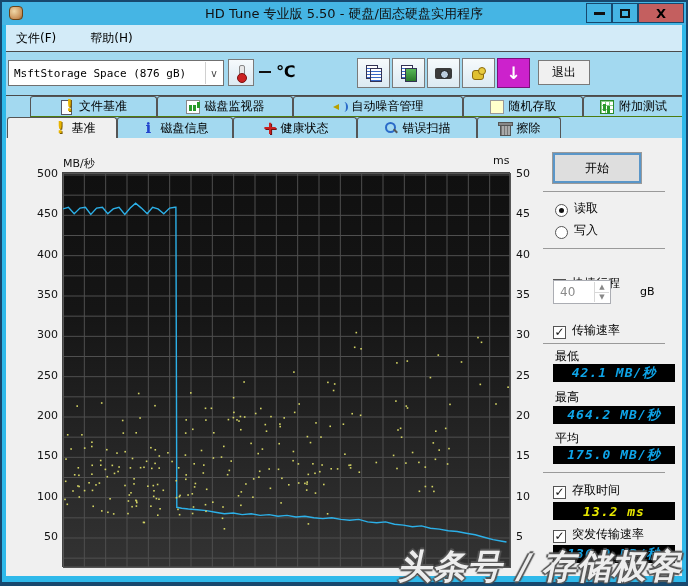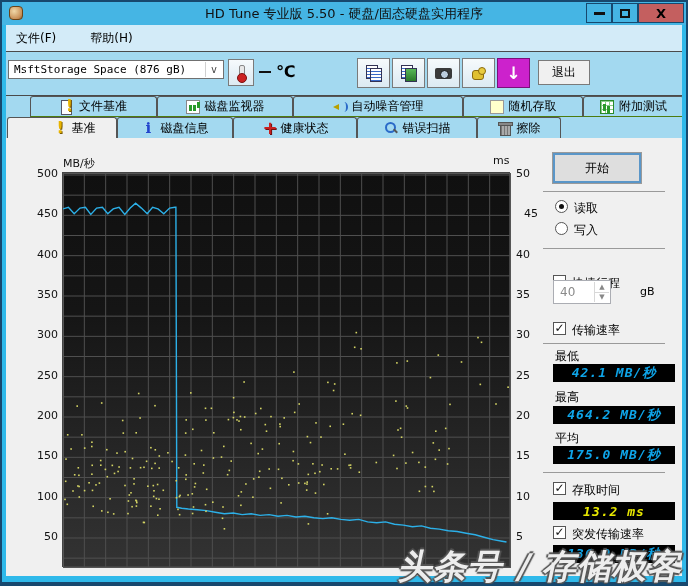--- a/index.html
+++ b/index.html
@@ -18,21 +18,21 @@
     display:flex;align-items:center;justify-content:center;cursor:default;}
   #btn-min{left:584px;width:26px;} #btn-max{left:610px;width:26px;}
   #btn-close{left:636px;width:46px;background:#c45f5f;font-weight:bold;font-size:13px;}
   .glyph-min{width:11px;height:3px;background:#111;}
   .glyph-max{width:10px;height:9px;border:2px solid #111;}
   
   .menubar{position:absolute;left:0;top:23px;width:684px;height:27px;background:#d3ebf8;
     border-bottom:1px solid #4a4a4a;display:flex;align-items:center;gap:26px;padding-left:10px;}
   .menu-item{padding:2px 4px;}
   
-  .combo{position:absolute;left:6px;top:58px;width:216px;height:19px;background:#fff;
+  .combo{position:absolute;left:6px;top:58px;width:216px;height:26px;background:#fff;
     border:1px solid #707070;font-family:"DejaVu Sans Mono","Liberation Mono",monospace;
     font-size:11px;display:flex;align-items:center;padding-left:5px;}
   .combo-arrow{position:absolute;right:1px;top:1px;bottom:1px;width:17px;display:flex;
     align-items:center;justify-content:center;color:#444;font-size:10px;border-left:1px solid #d0d0d0;}
   .tbtn{position:absolute;top:56px;width:33px;height:30px;border:1px solid #7a7a7a;
     background:linear-gradient(#f6fafc,#dceaf2);display:flex;align-items:center;justify-content:center;}
   #tb-thermo{left:226px;top:57px;width:26px;height:27px;}
   .thermo{position:relative;width:6px;height:16px;}
   .thermo::before{content:"";position:absolute;left:1px;top:0;width:4px;height:12px;background:#e8e8e8;border:1px solid #888;border-radius:2px;}
   .thermo::after{content:"";position:absolute;left:-1px;bottom:-2px;width:8px;height:8px;background:#cc2222;border-radius:50%;border:1px solid #7a1010;}
@@ -92,21 +92,21 @@
   
   .axis-label{position:absolute;font-size:11px;color:#111;}
   #plotwrap{position:absolute;left:56px;top:34px;width:448px;height:395px;
     background:linear-gradient(#101010 0%,#151515 35%,#333 100%);border:1px solid #444;}
   .tick-l{position:absolute;width:26px;text-align:right;font-size:11px;color:#111;}
   .tick-r{position:absolute;width:22px;text-align:left;font-size:11px;color:#111;}
   
   .startbtn{position:absolute;left:547px;top:15px;width:88px;height:30px;background:#dedede;
     border:2px solid #5a96c8;outline:1px solid #9a9a9a;display:flex;align-items:center;justify-content:center;font-size:12px;}
   .psep{position:absolute;left:537px;width:122px;height:1px;background:#9a9a9a;}
-  .opt{position:absolute;left:549px;display:flex;align-items:flex-start;gap:6px;font-size:12px;}
+  .opt{position:absolute;left:549px;display:flex;align-items:flex-end;gap:6px;font-size:12px;}
   .radio{width:13px;height:13px;border:1px solid #555;border-radius:50%;background:#fff;position:relative;flex:none;}
   .radio.sel::after{content:"";position:absolute;left:3px;top:3px;width:5px;height:5px;border-radius:50%;background:#111;}
   .cb{width:13px;height:13px;border:1px solid #555;background:#fff;position:relative;flex:none;font-size:12px;line-height:11px;text-align:center;color:#111;}
   .cb.on::after{content:"\2713";font-weight:bold;}
   .spinner{position:absolute;left:547px;top:142px;width:58px;height:24px;background:#fff;border:1px solid #abadb3;color:#8a8a8a;
     display:flex;align-items:center;padding-left:6px;font-size:12px;}
   .spincol{position:absolute;right:1px;top:1px;bottom:1px;width:15px;border-left:1px solid #d8d8d8;
     display:flex;flex-direction:column;}
   .spincol span{flex:1;display:flex;align-items:center;justify-content:center;font-size:7px;color:#888;border-bottom:1px solid #d8d8d8;}
   .spincol span:last-child{border-bottom:none;}
@@ -512,21 +512,21 @@
         <div class="tick-l" style="left: 26px; top: 69.3333px;">450</div>
         <div class="tick-l" style="left: 26px; top: 109.667px;">400</div>
         <div class="tick-l" style="left: 26px; top: 150px;">350</div>
         <div class="tick-l" style="left: 26px; top: 190.333px;">300</div>
         <div class="tick-l" style="left: 26px; top: 230.667px;">250</div>
         <div class="tick-l" style="left: 26px; top: 271px;">200</div>
         <div class="tick-l" style="left: 26px; top: 311.333px;">150</div>
         <div class="tick-l" style="left: 26px; top: 351.667px;">100</div>
         <div class="tick-l" style="left: 26px; top: 392px;">50</div>
         <div class="tick-r" style="left: 510px; top: 29px;">50</div>
-        <div class="tick-r" style="left: 510px; top: 69.3333px; text-align: right;">45</div>
+        <div class="tick-r" style="left: 510px; top: 69.3333px;">45</div>
         <div class="tick-r" style="left: 510px; top: 109.667px;">40</div>
         <div class="tick-r" style="left: 510px; top: 150px;">35</div>
         <div class="tick-r" style="left: 510px; top: 190.333px;">30</div>
         <div class="tick-r" style="left: 510px; top: 230.667px;">25</div>
         <div class="tick-r" style="left: 510px; top: 271px;">20</div>
         <div class="tick-r" style="left: 510px; top: 311.333px;">15</div>
         <div class="tick-r" style="left: 510px; top: 351.667px;">10</div>
         <div class="tick-r" style="left: 510px; top: 392px;">5</div>
       </div>
 

